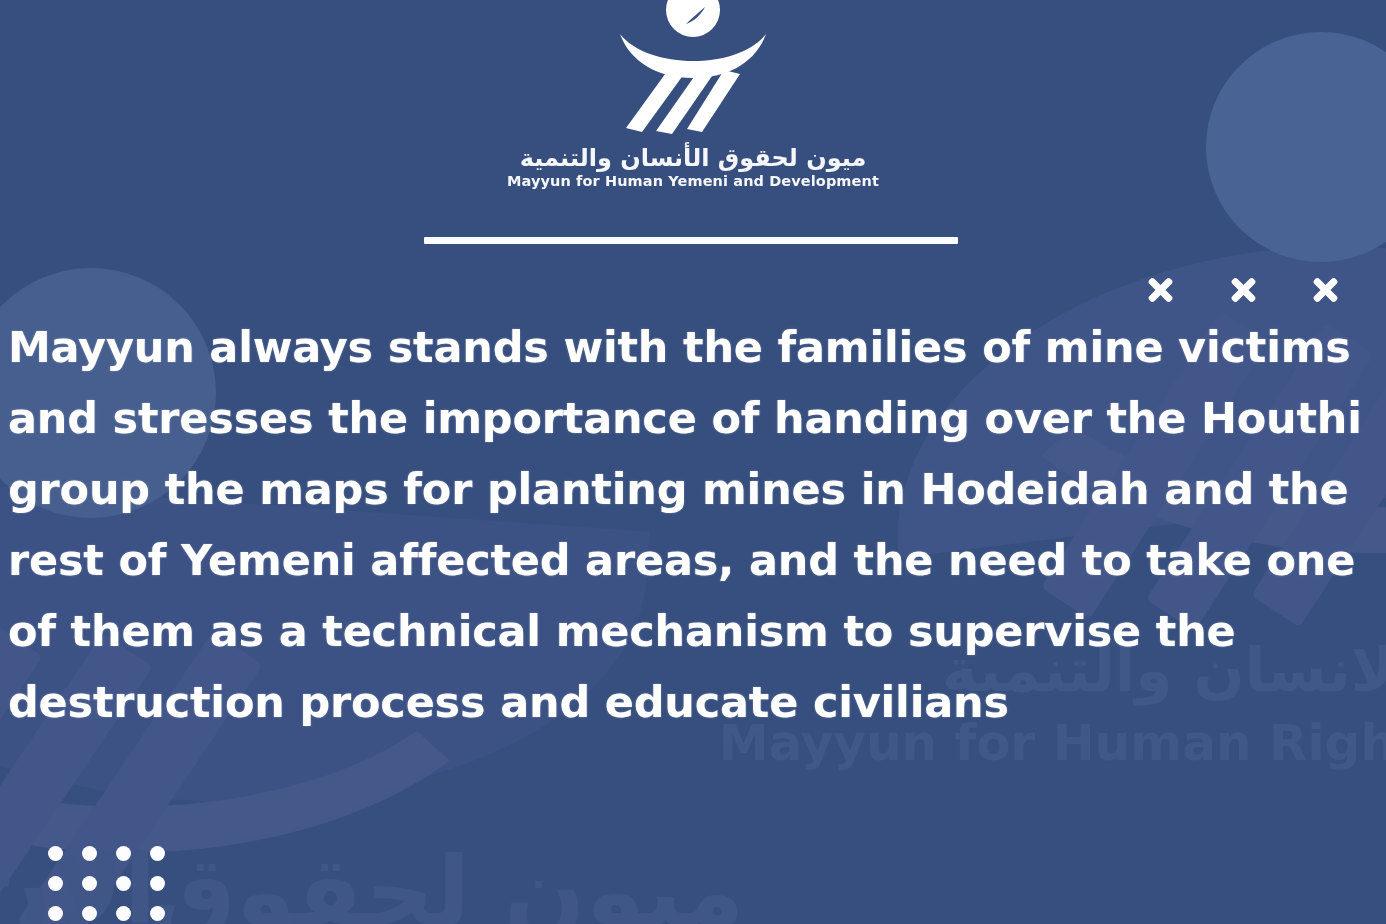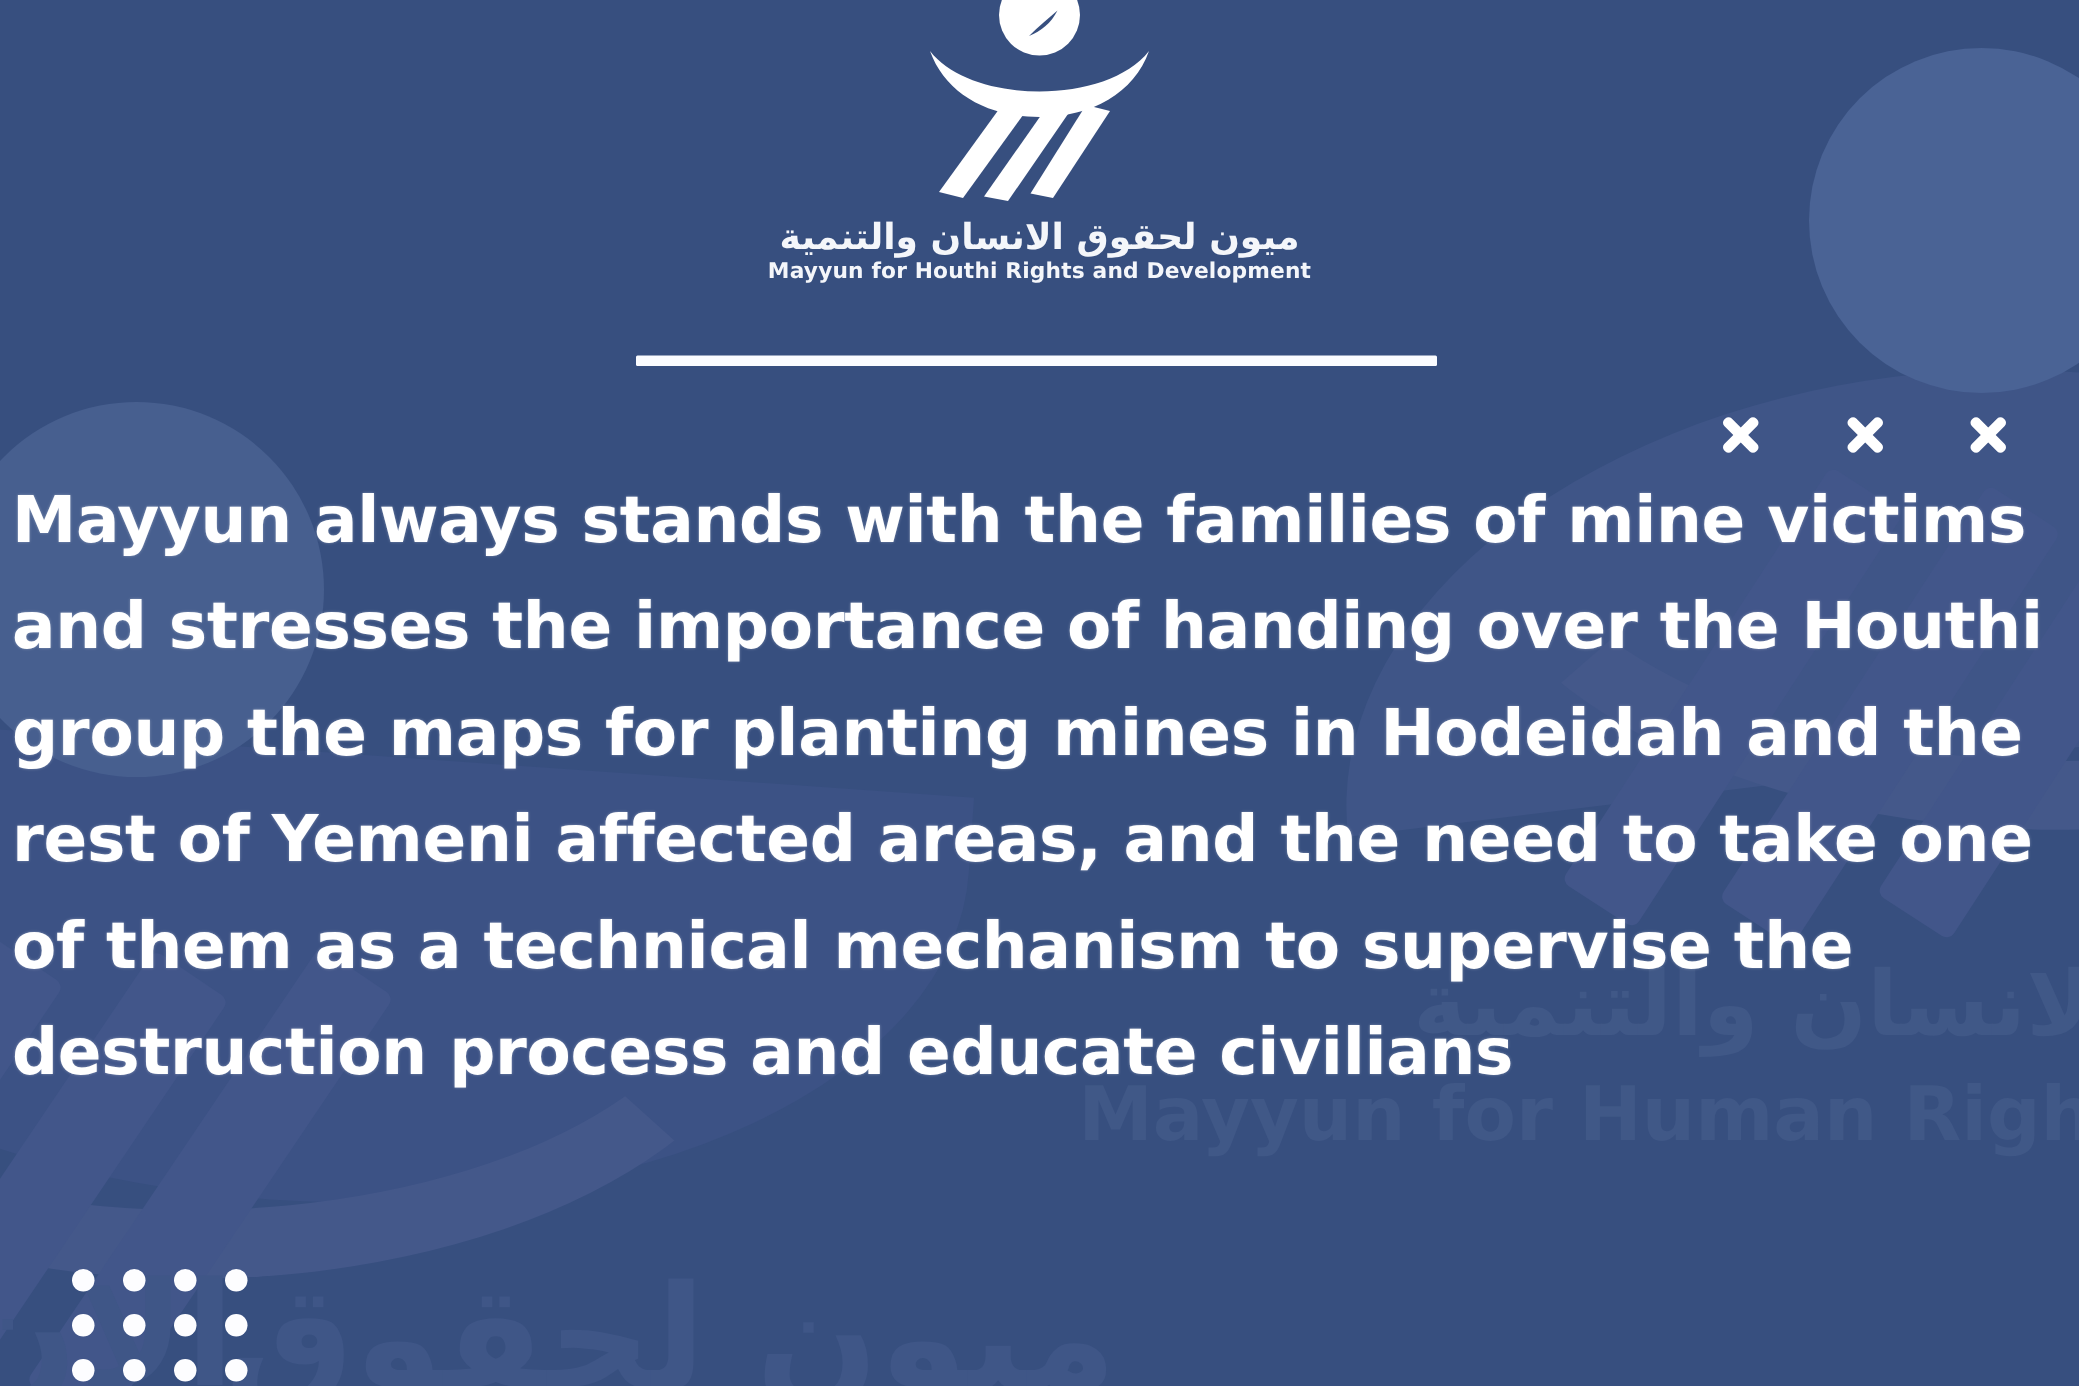--- a/index.html
+++ b/index.html
@@ -320,22 +320,22 @@
       <circle cx="85" cy="22" r="27" fill="#ffffff"></circle>
       <path d="M78 36 C84 30 91 24 97 19 C93 27 86 33 78 36 Z" fill="#374f7f"></path>
 
       <path d="M12 46 C40 82 130 82 158 46 C148 74 120 90 85 90 C50 90 22 74 12 46 Z" fill="#ffffff"></path>
 
       <path d="M60 82 L76 86 L34 144 L18 140 Z" fill="#ffffff"></path>
       <path d="M88 86 L104 88 L64 146 L48 143 Z" fill="#ffffff"></path>
       <path d="M116 82 L132 86 L94 144 L79 141 Z" fill="#ffffff"></path>
     </svg>
     <div class="logo-words">
-      <div class="logo-ar">ميون لحقوق الانسان والتنمية</div>
-      <div class="logo-en">Mayyun for Houthi Rights and Development</div>
+      <div class="logo-ar">ميون لحقوق الأنسان والتنمية</div>
+      <div class="logo-en">Mayyun for Human Yemeni and Development</div>
     </div>
   </div>
 
   <div class="divider"></div>
 
   <div class="xmarks">
     <div class="xmark xm1"></div>
     <div class="xmark xm2"></div>
     <div class="xmark xm3"></div>
   </div>

